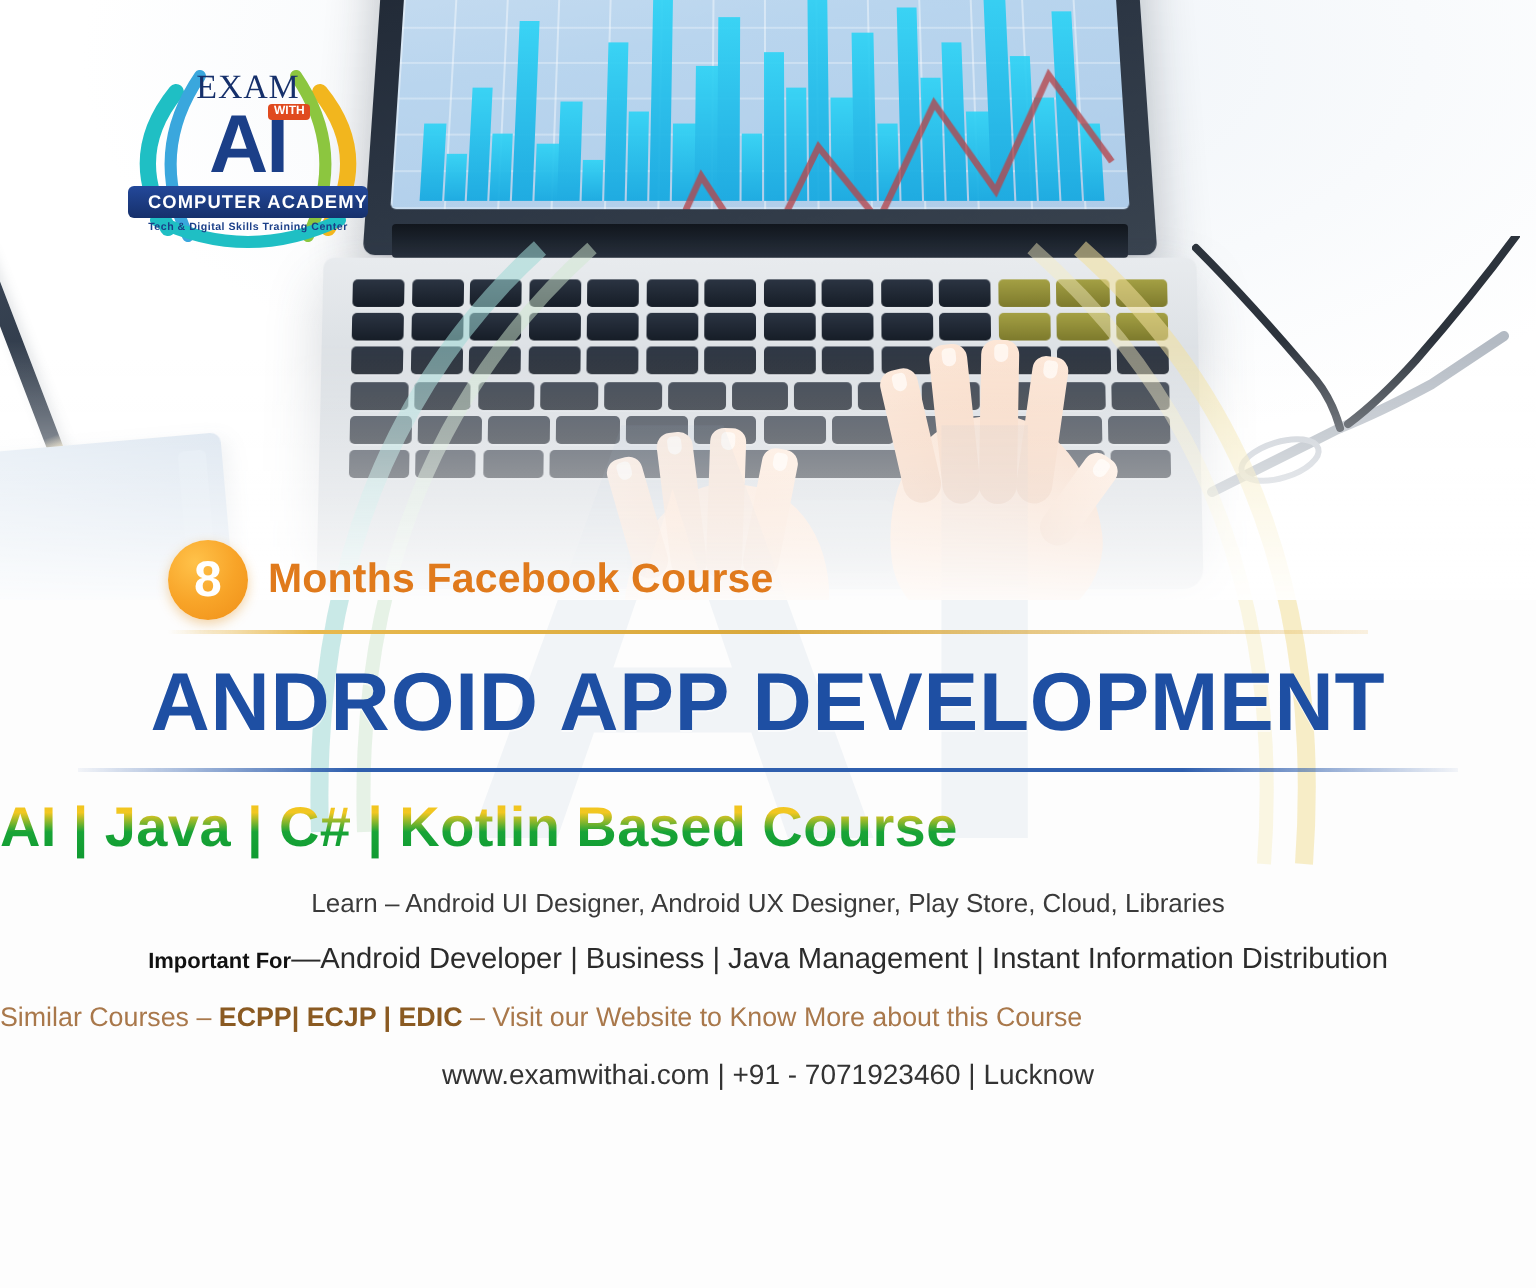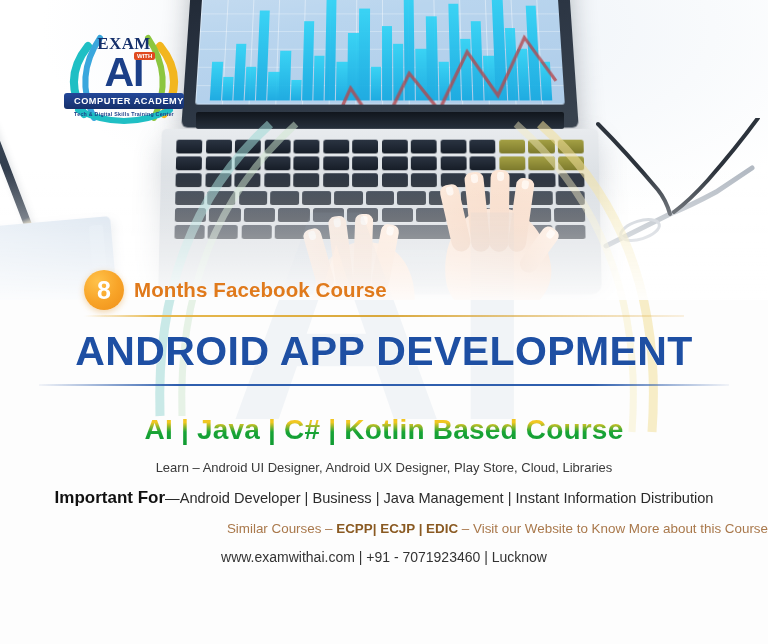--- a/index.html
+++ b/index.html
@@ -174,57 +174,57 @@
     font-size:41px; font-weight:bold; letter-spacing:.4px;
     color:#1e4fa3;
     text-shadow:0 1px 0 rgba(255,255,255,.6);
   }
   .rule2 {
     margin:9px auto 0; width:690px; height:2px;
     background:linear-gradient(90deg, rgba(40,80,160,.05) 0%, #2f5fae 20%, #2f5fae 80%, rgba(40,80,160,.05) 100%);
   }
 
   .subline {
-    margin-top:28px; text-align:center;
+    margin-top:12px; text-align:left;
     font-size:28px; font-weight:bold; letter-spacing:.2px;
     background:linear-gradient(180deg,#f0c21e 0%, #f2c721 26%, #18a437 56%, #0f9a31 100%);
     -webkit-background-clip:text; background-clip:text;
     -webkit-text-fill-color:transparent; color:#12a034;
   }
 
   .learn {
     margin-top:14px; text-align:center;
     font-size:13px; color:#3a3a3a;
   }
   .important {
     margin-top:13px; text-align:center;
     font-size:14.6px; color:#2b2b2b;
   }
-  .important b { font-weight:bold; font-size:17px; color:#111; }
+  .important b { font-weight:bold; font-size:11px; color:#111; }
   .similar {
-    margin-top:13px; text-align:right;
+    margin-top:13px; text-align:left;
     font-size:13.4px; color:#a9784b;
   }
   .similar b { font-weight:bold; color:#8a5a22; }
   .contact {
     margin-top:13px; text-align:center;
     font-size:14px; color:#333;
   }
   .social {
     margin-top:13px; text-align:center;
     font-size:14.4px; color:#4a87bd;
   }
 
   
   .logo {
     position:absolute; left:60px; top:22px; width:128px; height:104px; z-index:30;
   }
   .logo-exam {
     position:absolute; left:0; right:0; top:12px; text-align:center;
-    font-size:17px; font-weight:bold; color:#16306b; letter-spacing:.4px;
+    font-size:17px; font-weight:normal; color:#16306b; letter-spacing:.4px;
     font-family:"Liberation Serif", serif;
     z-index:4;
   }
   .logo-ai {
     position:absolute; left:0; right:0; top:27px; text-align:center;
     font-size:41px; font-weight:bold; color:#1b3f88; letter-spacing:-1px;
     z-index:4;
   }
   .logo-with {
     position:absolute; left:74px; top:30px;

